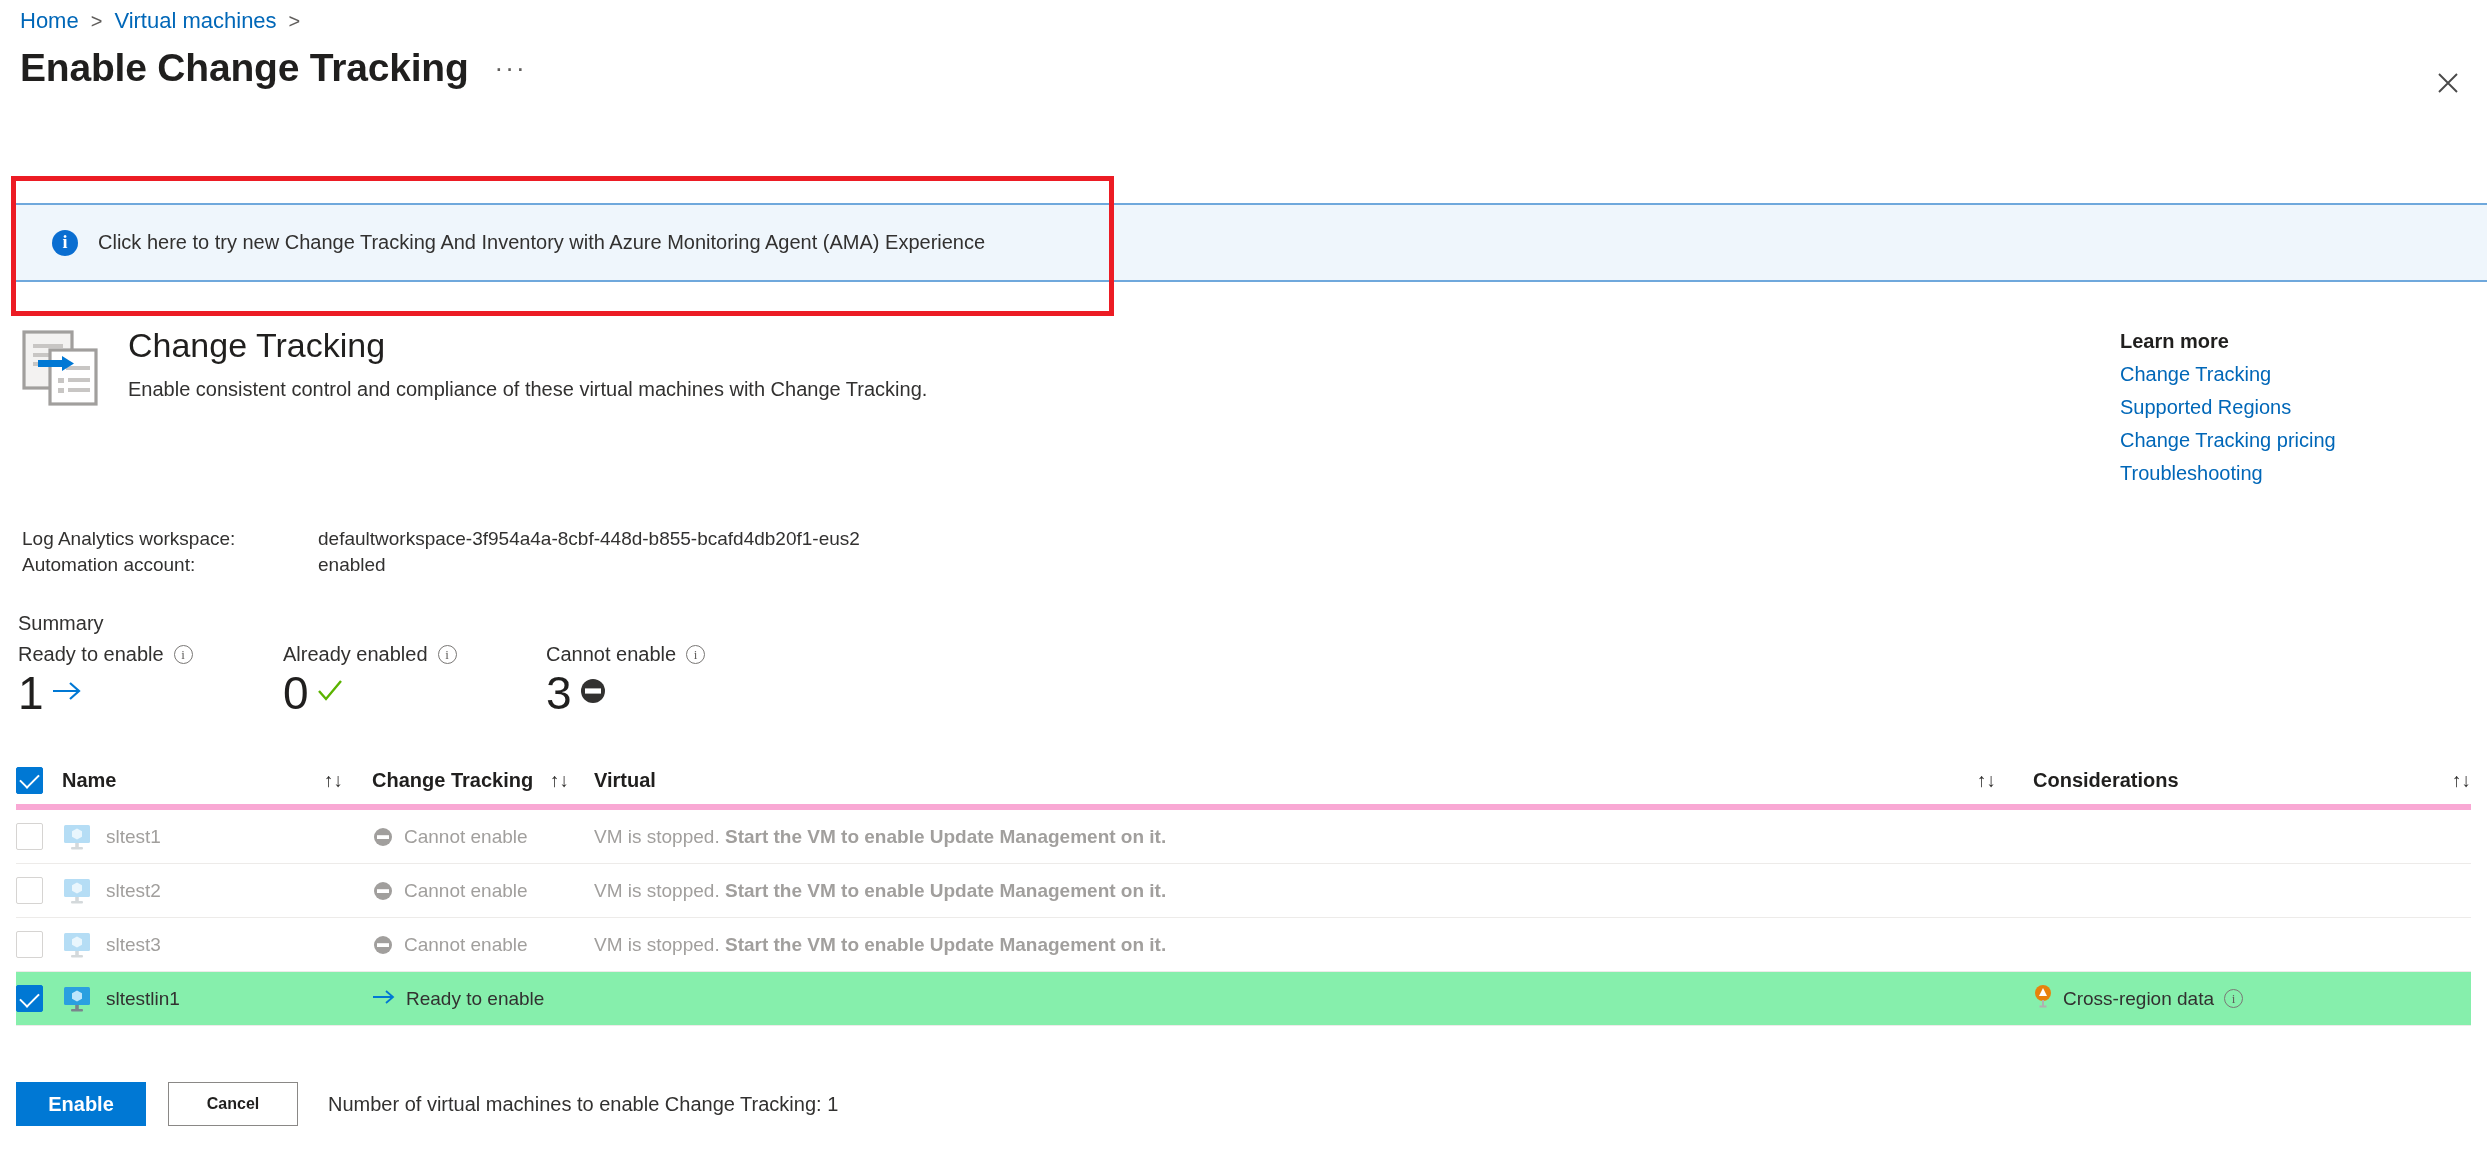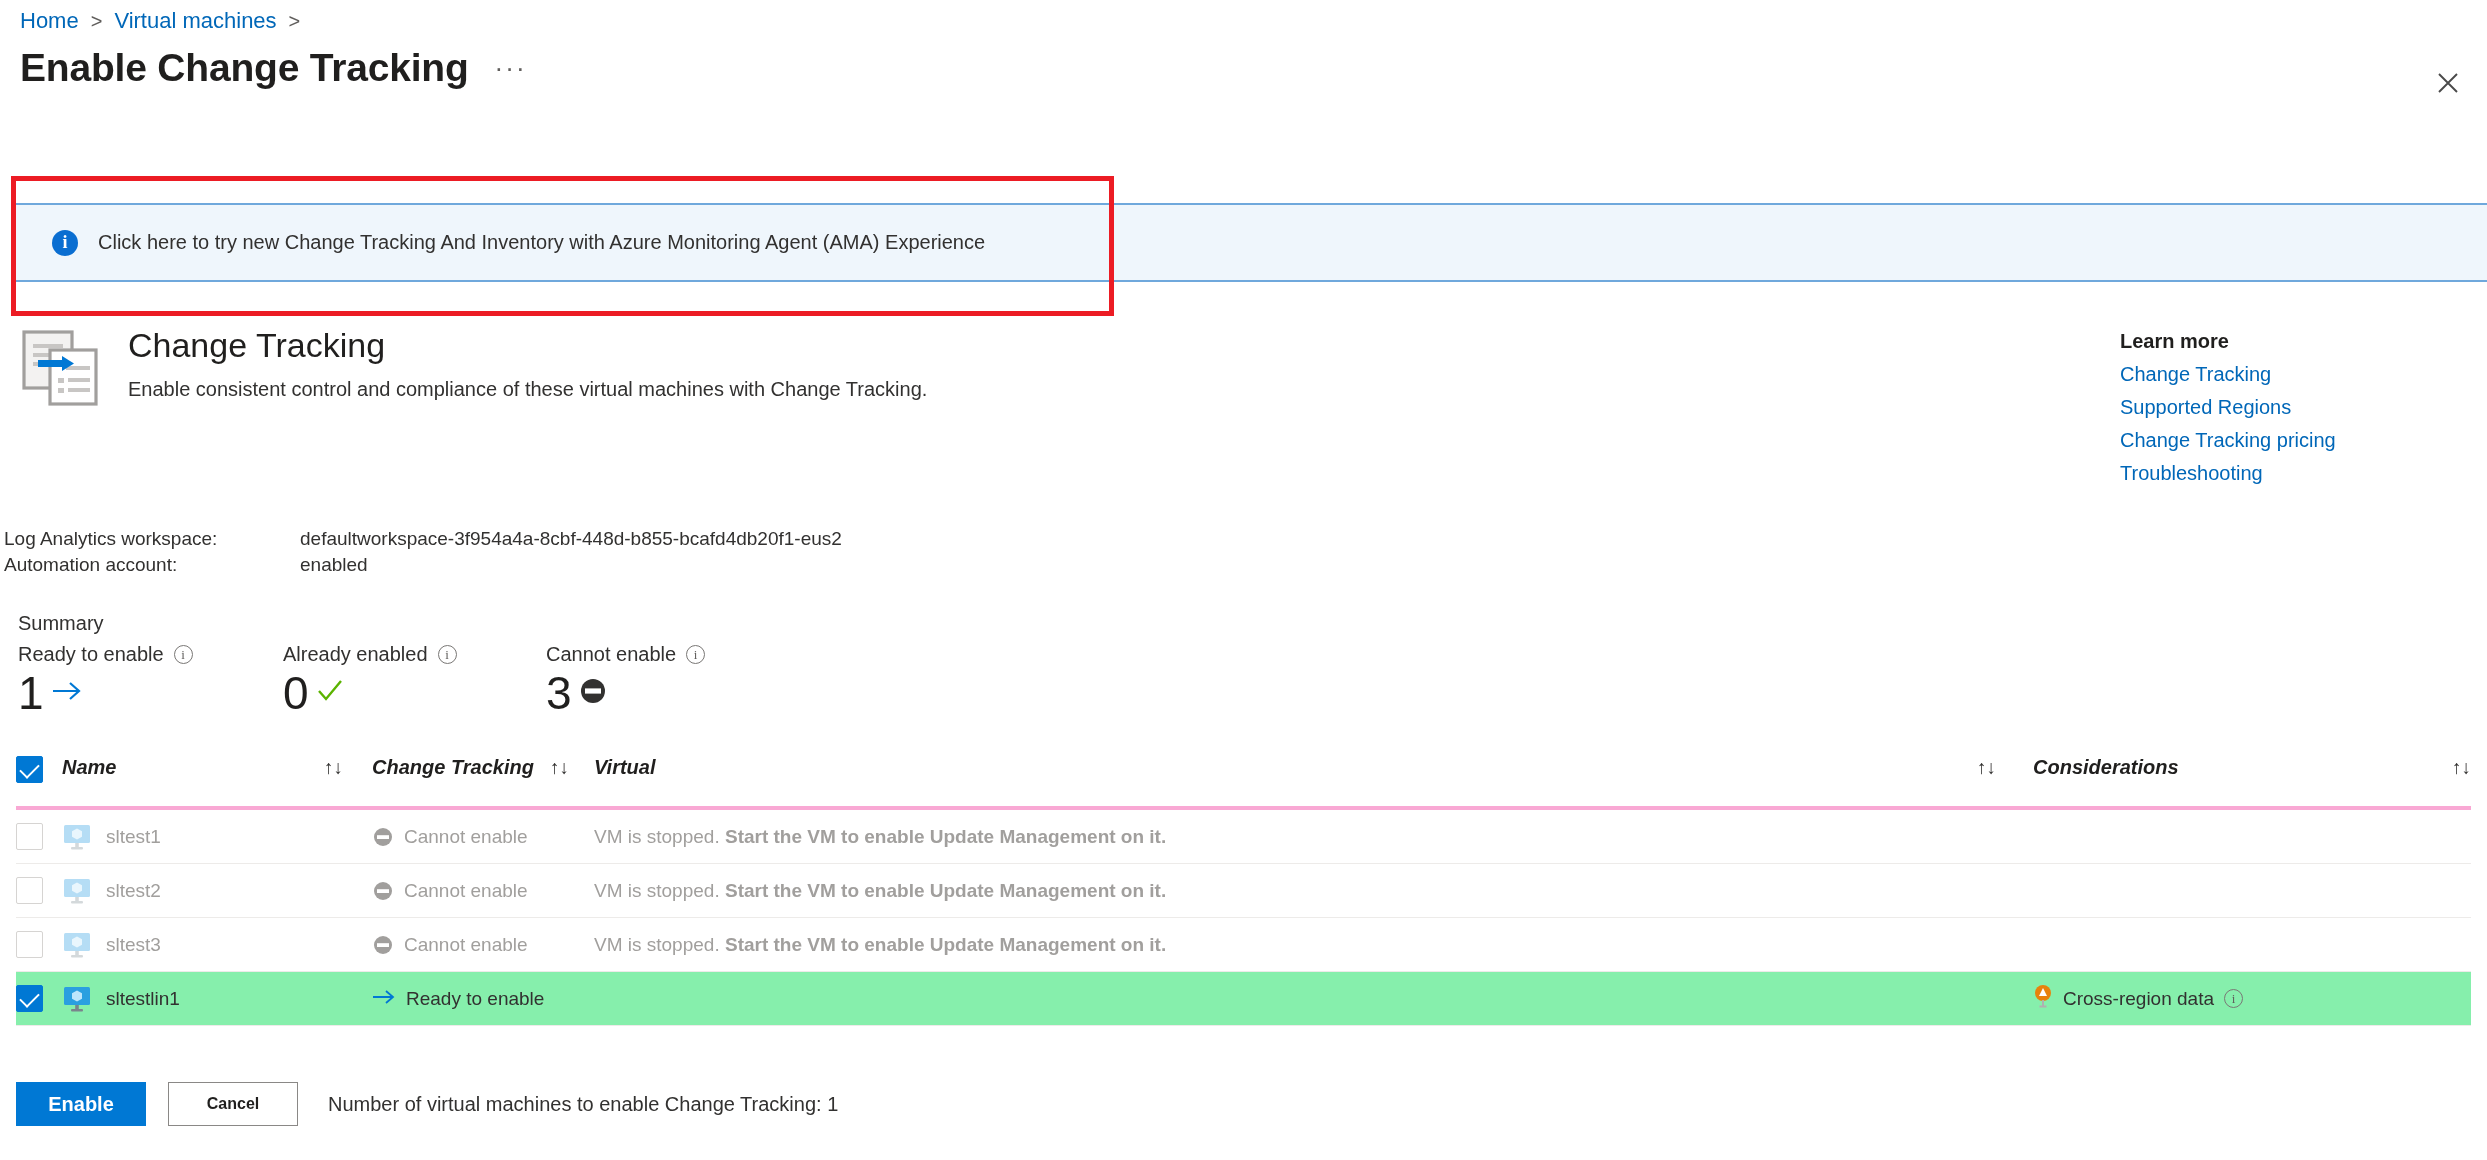--- a/index.html
+++ b/index.html
@@ -82,21 +82,21 @@
 
   
   .learn-more { position:absolute; left: 2120px; top: 330px; }
   .learn-more-title { font-size: 20px; font-weight: 700; color:#201f1e; }
   .learn-link {
     display:block; font-size: 20px; color:#0067b8;
     text-decoration:none; margin-top: 10px; cursor:pointer;
   }
 
   
-  .meta { position:absolute; left: 4px; top: 528px; font-size: 19px; color:#323130; }
+  .meta { position:absolute; left: 22px; top: 528px; font-size: 19px; color:#323130; }
   .meta-row { display:flex; margin-bottom: 4px; }
   .meta-label { width: 296px; flex: 0 0 auto; }
   .meta-value { }
 
   
   .summary { position:absolute; left: 18px; top: 612px; }
   .summary-title { font-size: 20px; color:#323130; }
   .summary-stats { display:flex; margin-top: 8px; }
   .stat { margin-right: 0; }
   .stat:nth-child(1){ width: 265px; }
@@ -109,23 +109,23 @@
     font-size: 13px; font-family:"Liberation Serif", serif;
     display:inline-flex; align-items:center; justify-content:center;
     cursor:pointer; flex:0 0 auto; line-height:1;
   }
   .stat-value { display:flex; align-items:center; gap: 6px; margin-top: 4px; }
   .stat-num { font-size: 46px; color:#201f1e; font-weight: 300; line-height: 1; }
 
   
   .grid { position:absolute; left: 16px; top: 756px; width: 2455px; }
   .grid-head {
-    display:flex; align-items:flex-start; height: 54px;
-    border-bottom: 4px solid #f9a8d4;
-    font-size: 20px; font-weight: 600; color:#201f1e;font-style:italic;
+    display:flex; align-items:center; height: 54px;
+    border-bottom: 6px solid #f9a8d4;
+    font-size: 20px; font-weight: 600; color:#201f1e;
   }
   .grid-row {
     display:flex; align-items:center; height: 54px;
     border-bottom: 1px solid #edebe9; font-size: 19px;
   }
   .grid-row.selected { background: #86efac; }
   .c-check { width: 46px; flex:0 0 auto; display:flex; align-items:center; }
   .c-name  { width: 262px; flex:0 0 auto; display:flex; align-items:center; gap: 14px; }
   .c-sort1 { width: 48px; flex:0 0 auto; }
   .c-ct    { width: 178px; flex:0 0 auto; display:flex; align-items:center; gap: 10px; }

